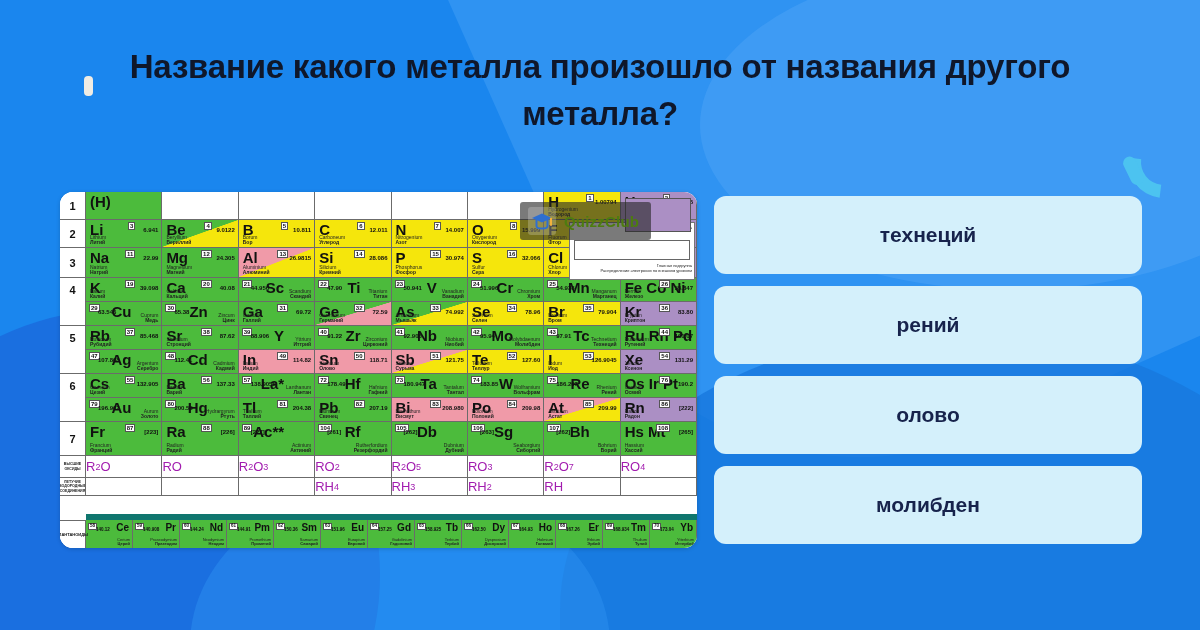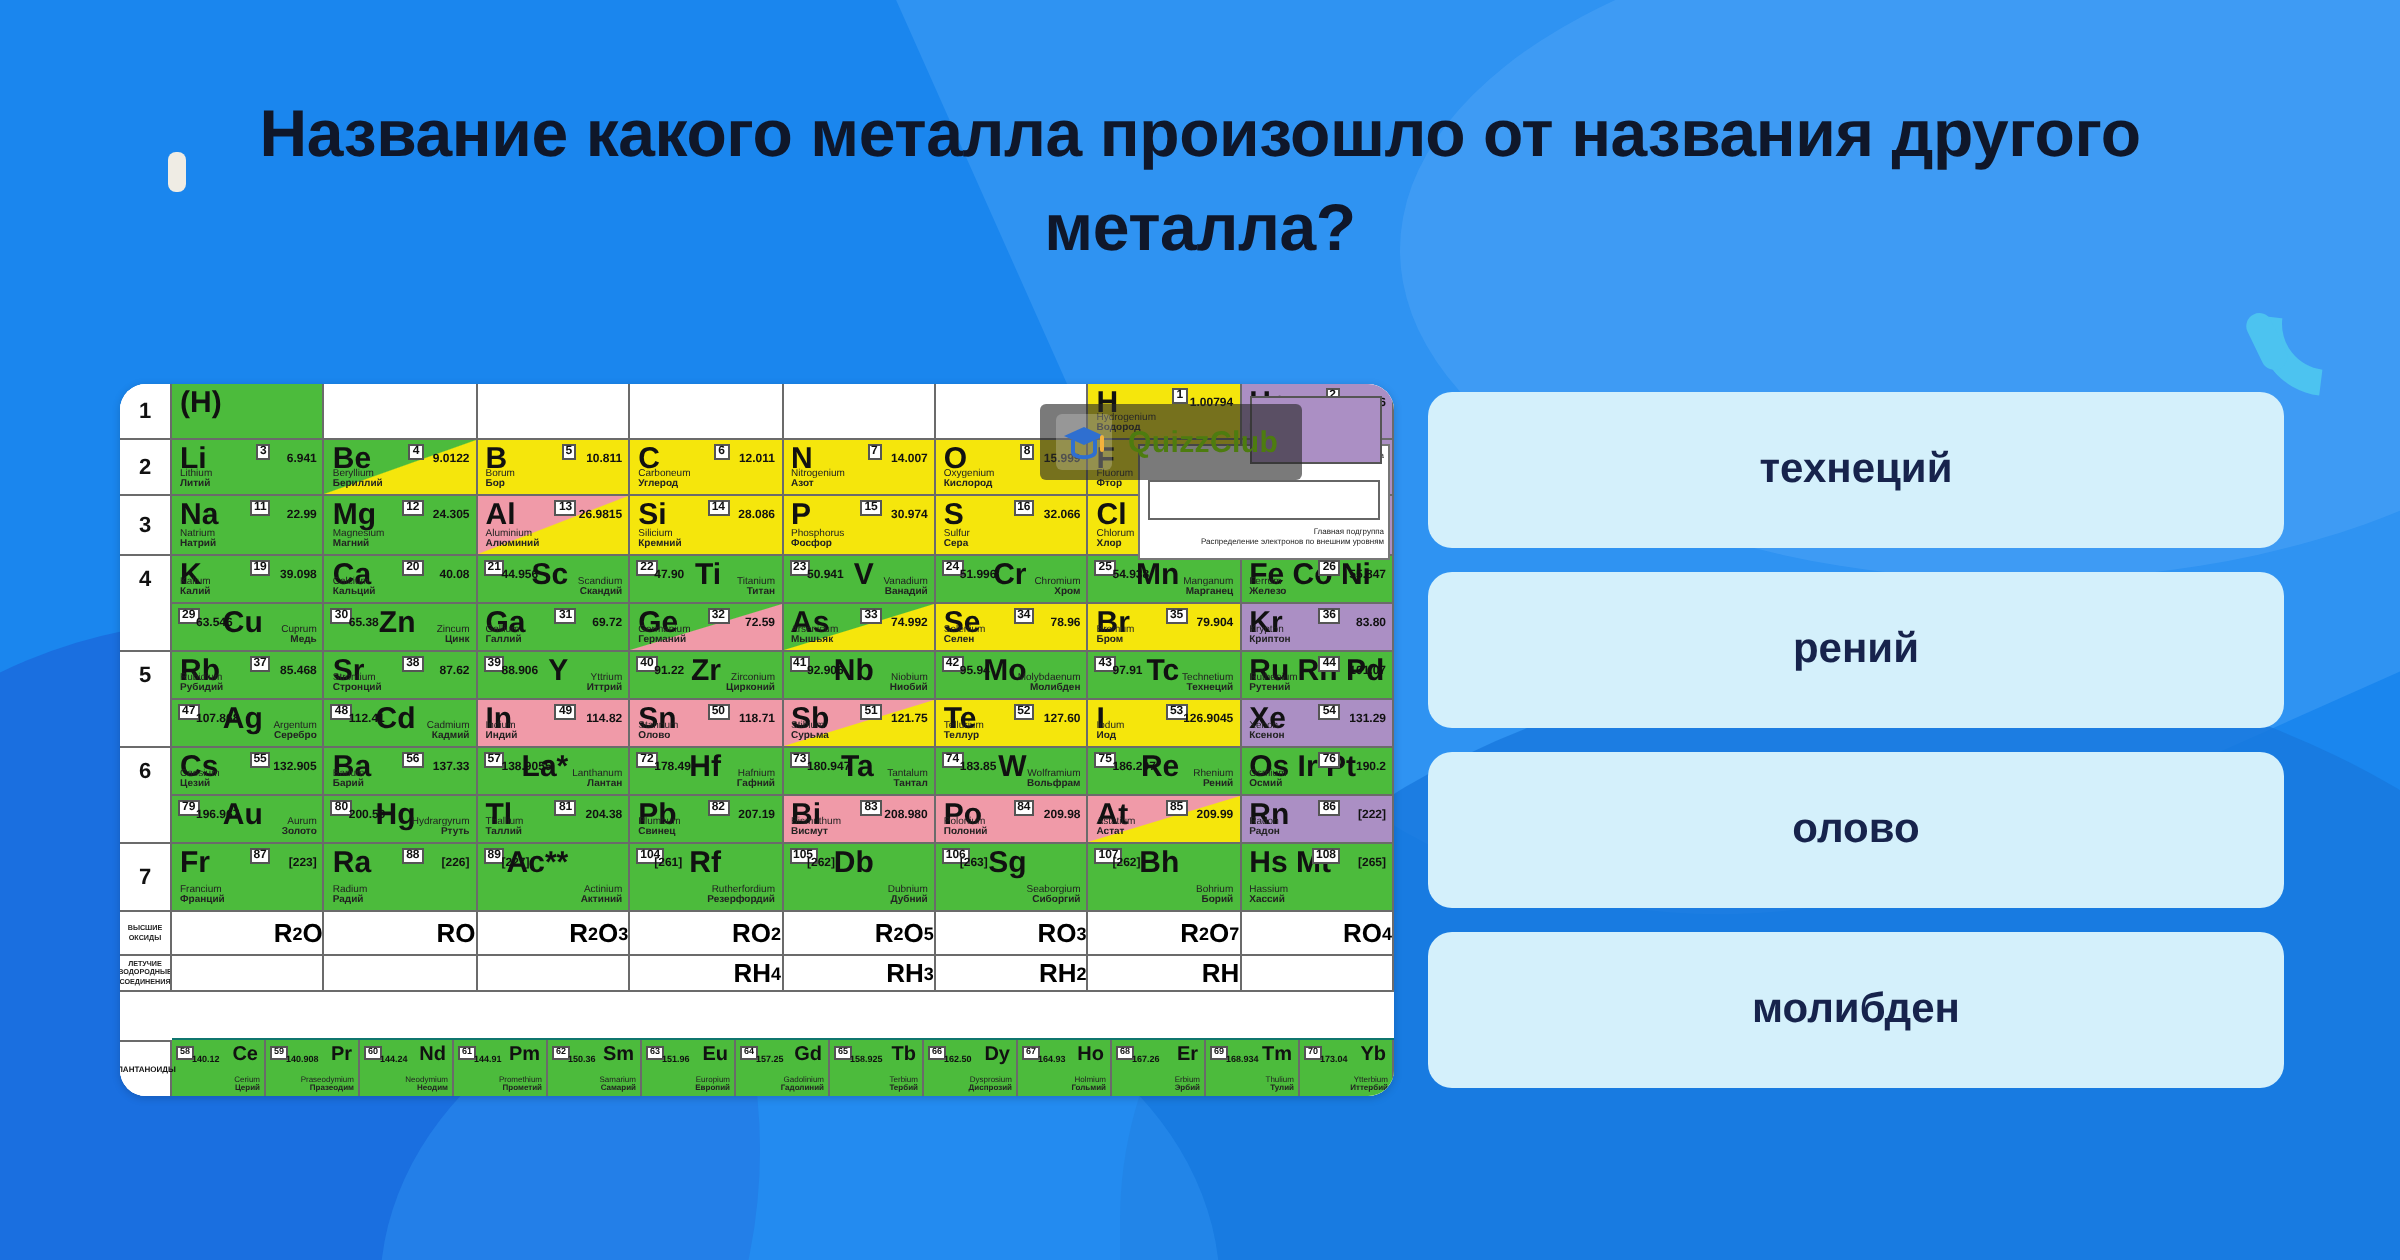--- a/index.html
+++ b/index.html
@@ -238,24 +238,24 @@
     font-size: 5px;
     line-height: 1.15;
     color: #222;
     white-space: nowrap;
   }
   .names.L { left: 4px; }
   .names.R { right: 3px; text-align: right; }
   .formula {
     display: flex;
     align-items: center;
-    justify-content: flex-end;
+    justify-content: flex-start;
     font-size: 13px;
-    font-weight: bold;
-    color: #000000;
+    font-weight: normal;
+    color: #a21caf;
     height: 100%;
   }
   .formula sub { font-size: 9px; }
   .side-note {
     font-size: 3.6px;
     line-height: 1.25;
     color: #222;
     text-align: center;
     padding: 2px 1px;
     font-weight: bold;
@@ -267,21 +267,21 @@
     overflow: hidden;
   }
   .lanth-row {
     position: absolute;
     left: 26px;
     right: 0;
     bottom: 0;
     height: 28px;
     background: #4cbb3c;
     display: flex;
-    border-top: 1px solid #0f766e;
+    border-top: 6px solid #0f766e;
   }
   .lanth-cell {
     flex: 1;
     position: relative;
     border-right: 1px solid #6b6b6b;
     overflow: hidden;
   }
   .lanth-cell .sym {
     right: 3px; top: 3px; font-size: 10px;
   }

